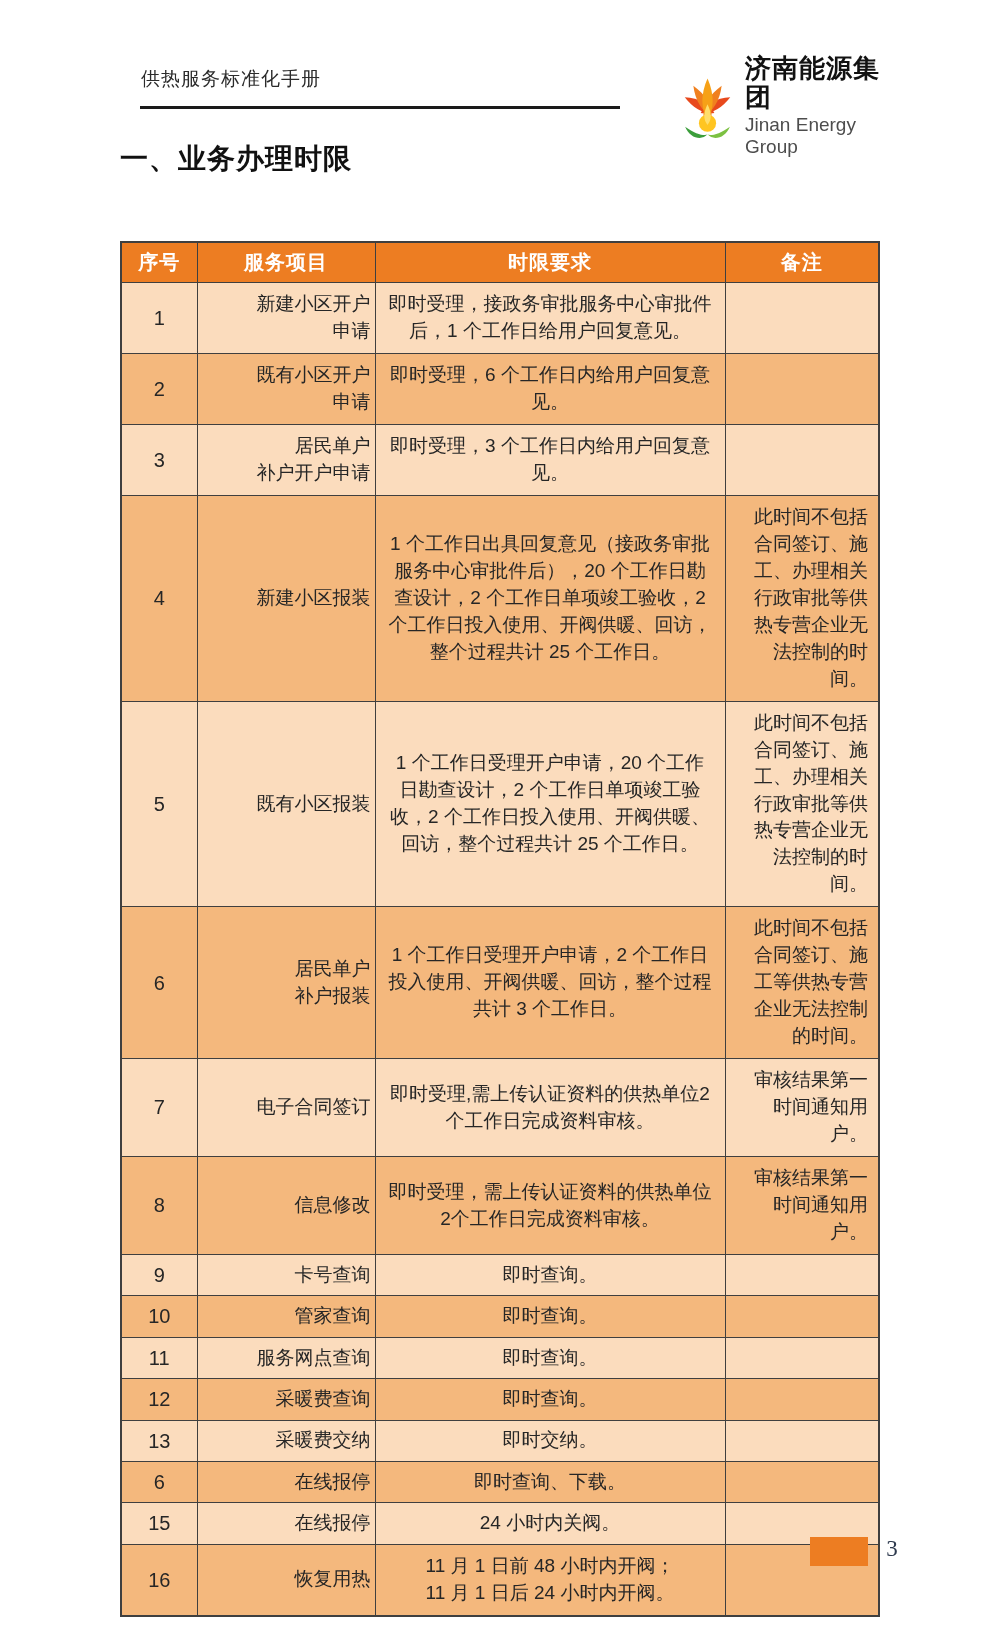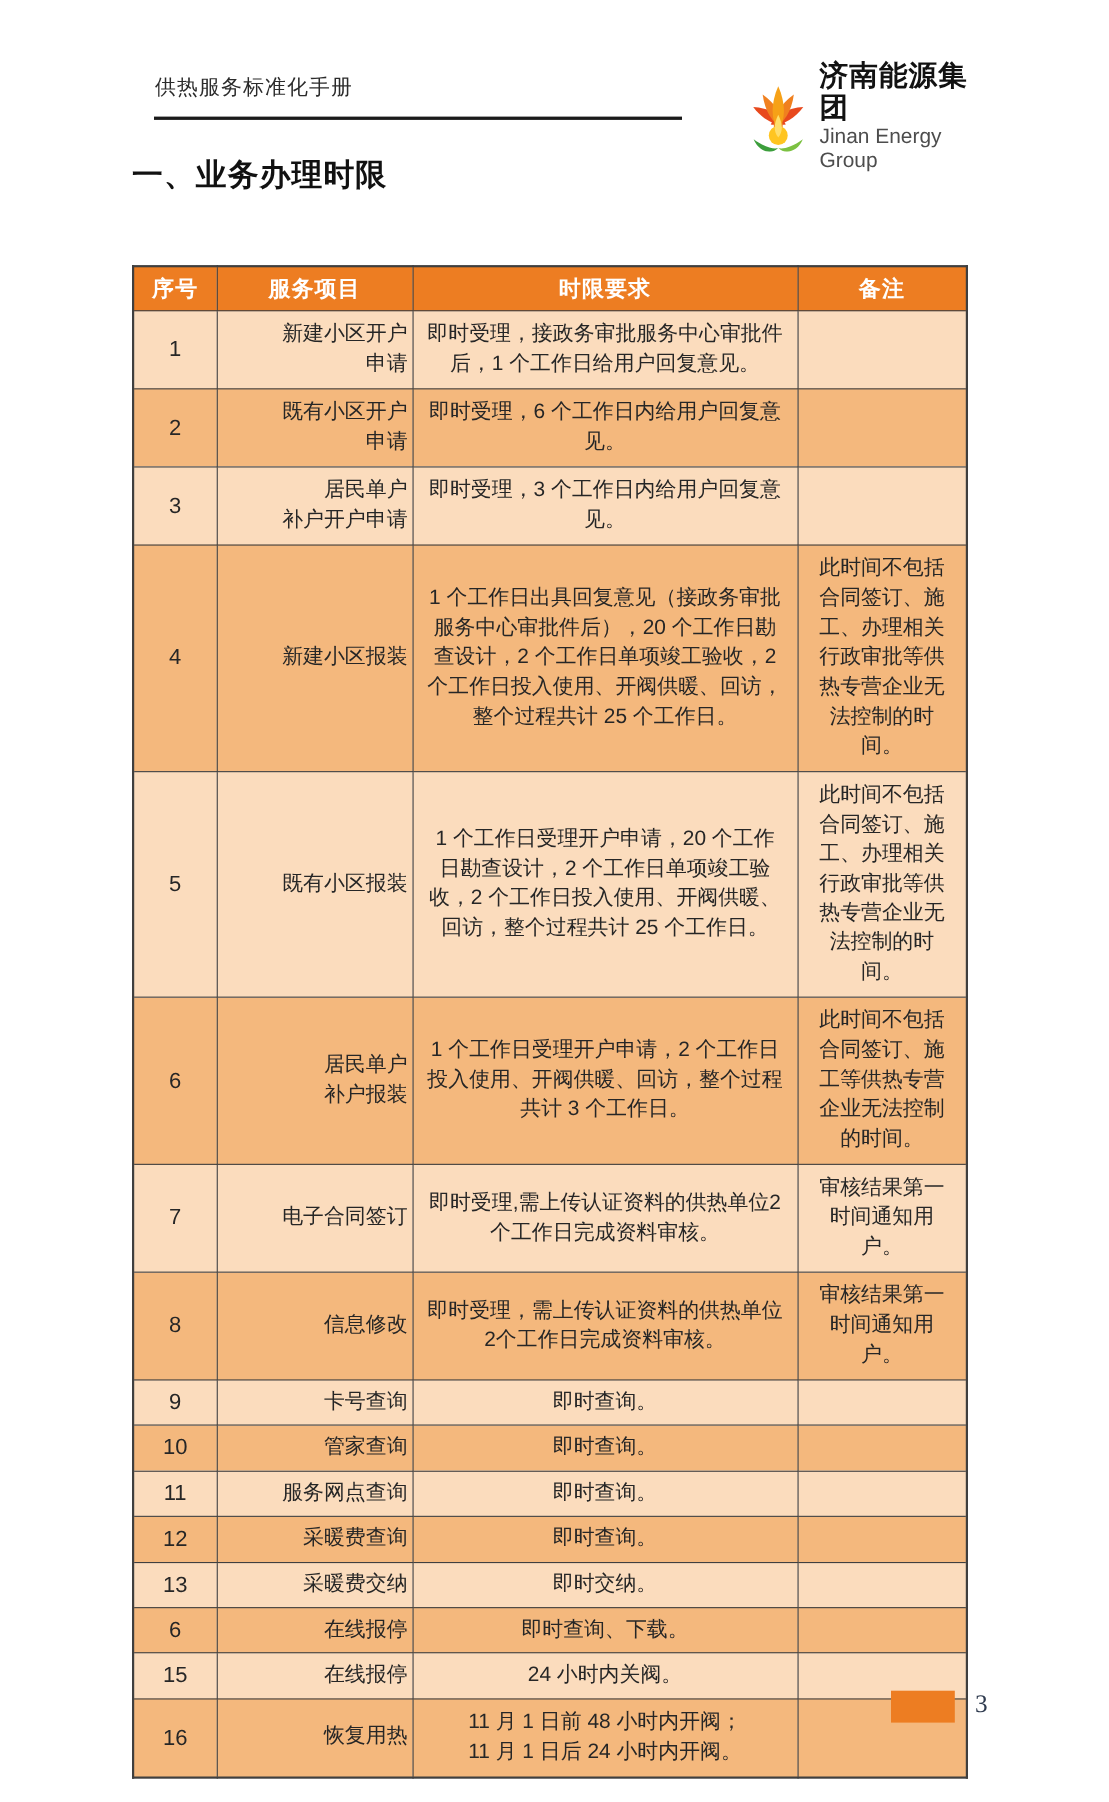--- a/index.html
+++ b/index.html
@@ -106,21 +106,21 @@
     vertical-align: middle;
     padding: 6px 8px;
     color: #262626;
   }
   tr.row-light { background: var(--row-light, #FBDCBD); }
   tr.row-medium { background: var(--row-medium, #F4B87D); }
   td.cell-no { text-align: center; font-size: 20px; }
   td.cell-item { text-align: right; white-space: pre-line; padding: 6px 4px; }
   td.cell-req { text-align: center; white-space: pre-line; padding: 8px 12px; }
   td.cell-req.center { text-align: center; padding: 5px 4px; margin-top: 36px; }
-  td.cell-remark { text-align: center; padding: 8px 10px; }
+  td.cell-remark { text-align: right; padding: 8px 10px; }
 
   
   .footer-bar {
     position: absolute;
     top: 1537px;
     height: 29px;
     background: var(--accent, #ED7D22);
   }
   .footer-bar-left  { left: 810px; width: 58px; }
   .footer-bar-right { left: 916px; width: 92px; }

